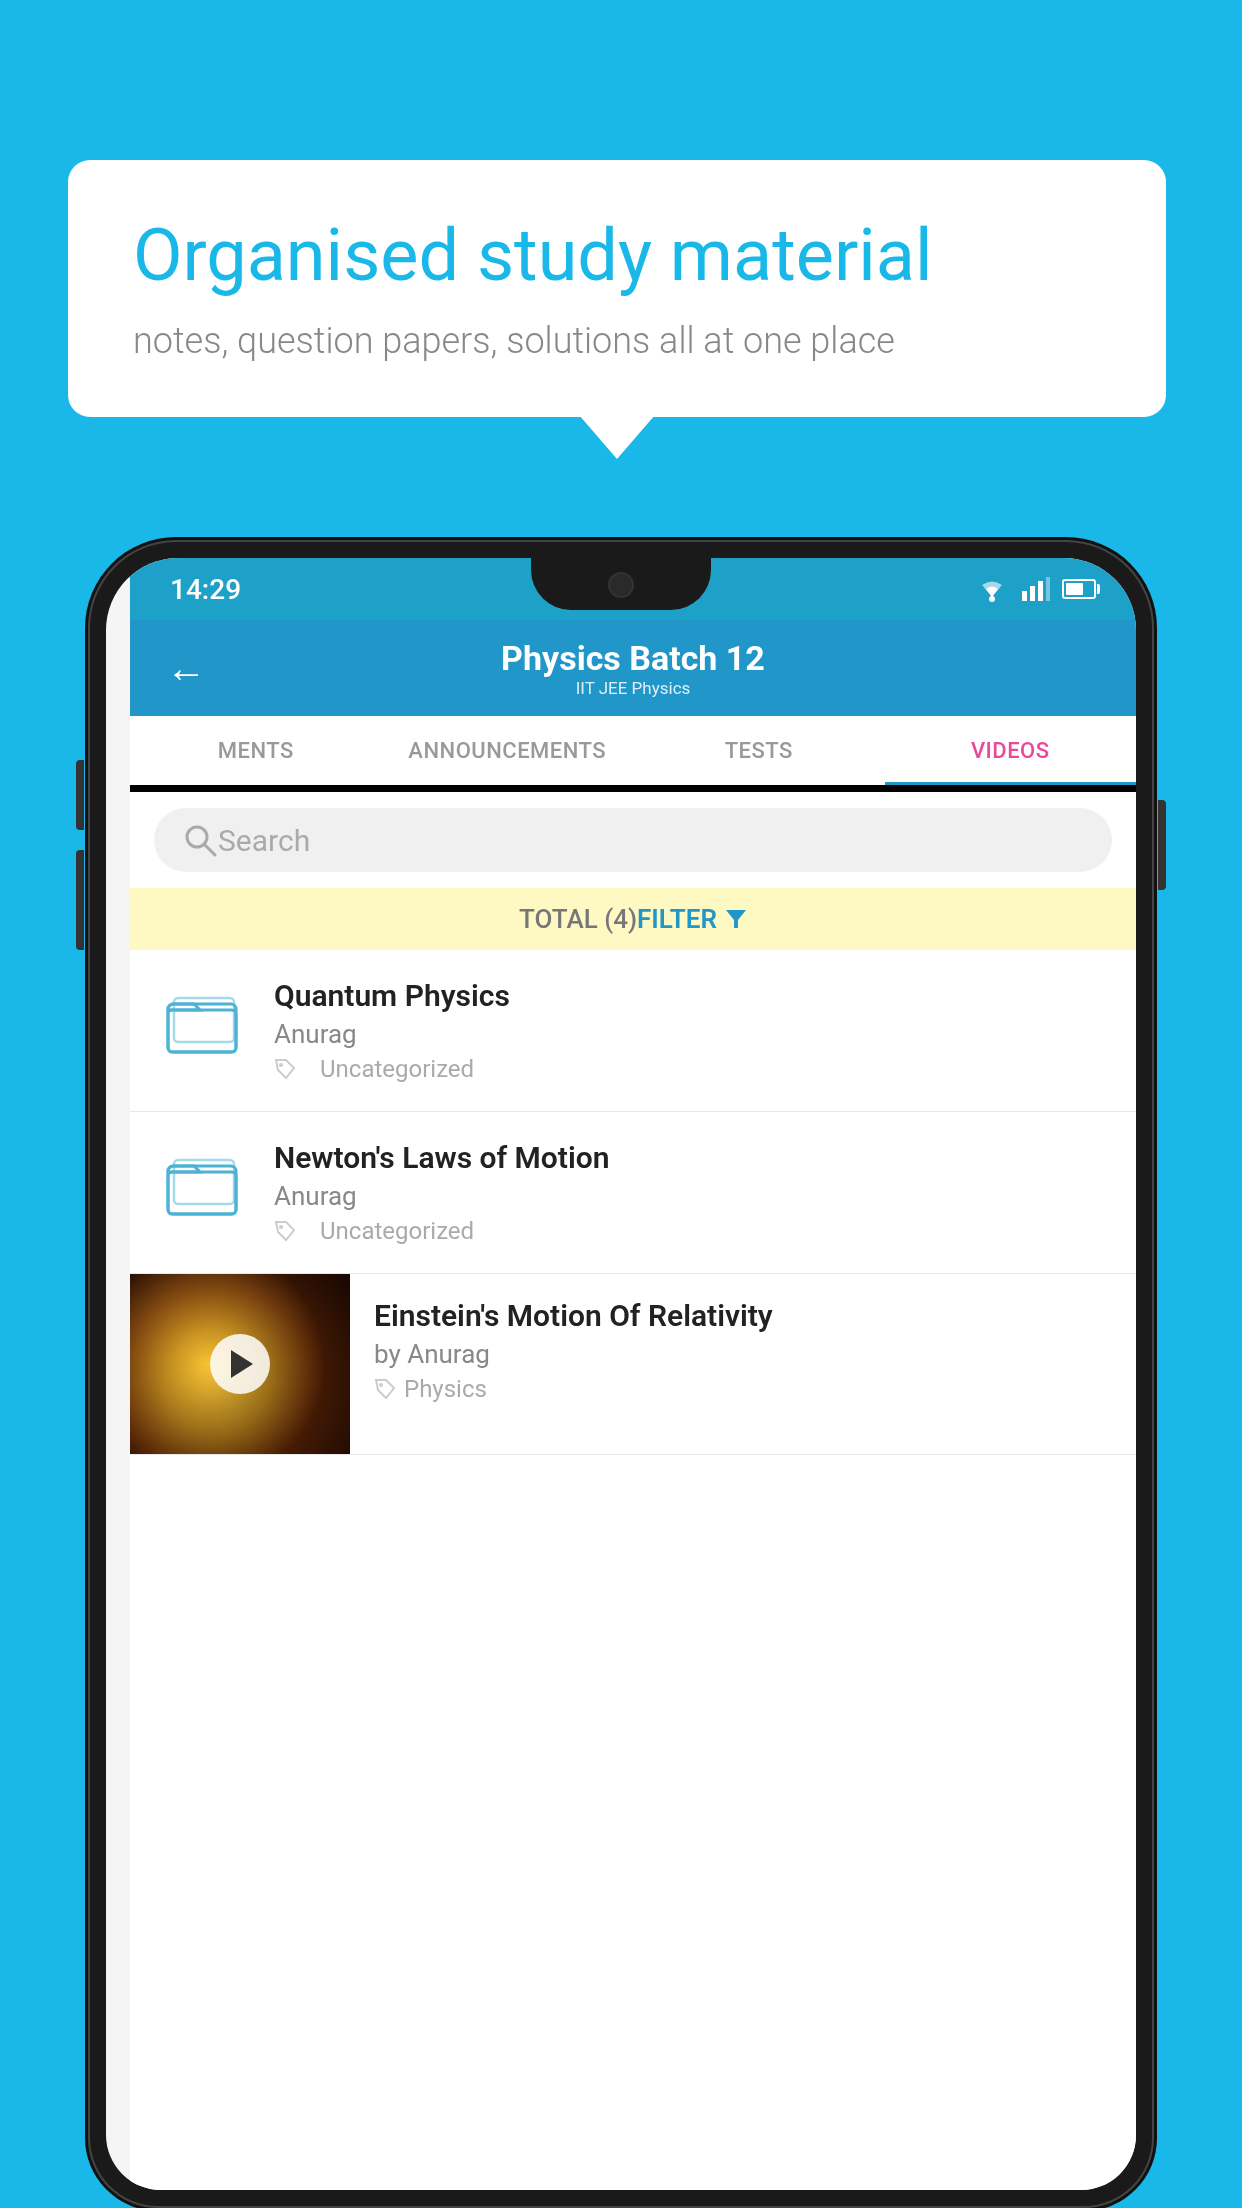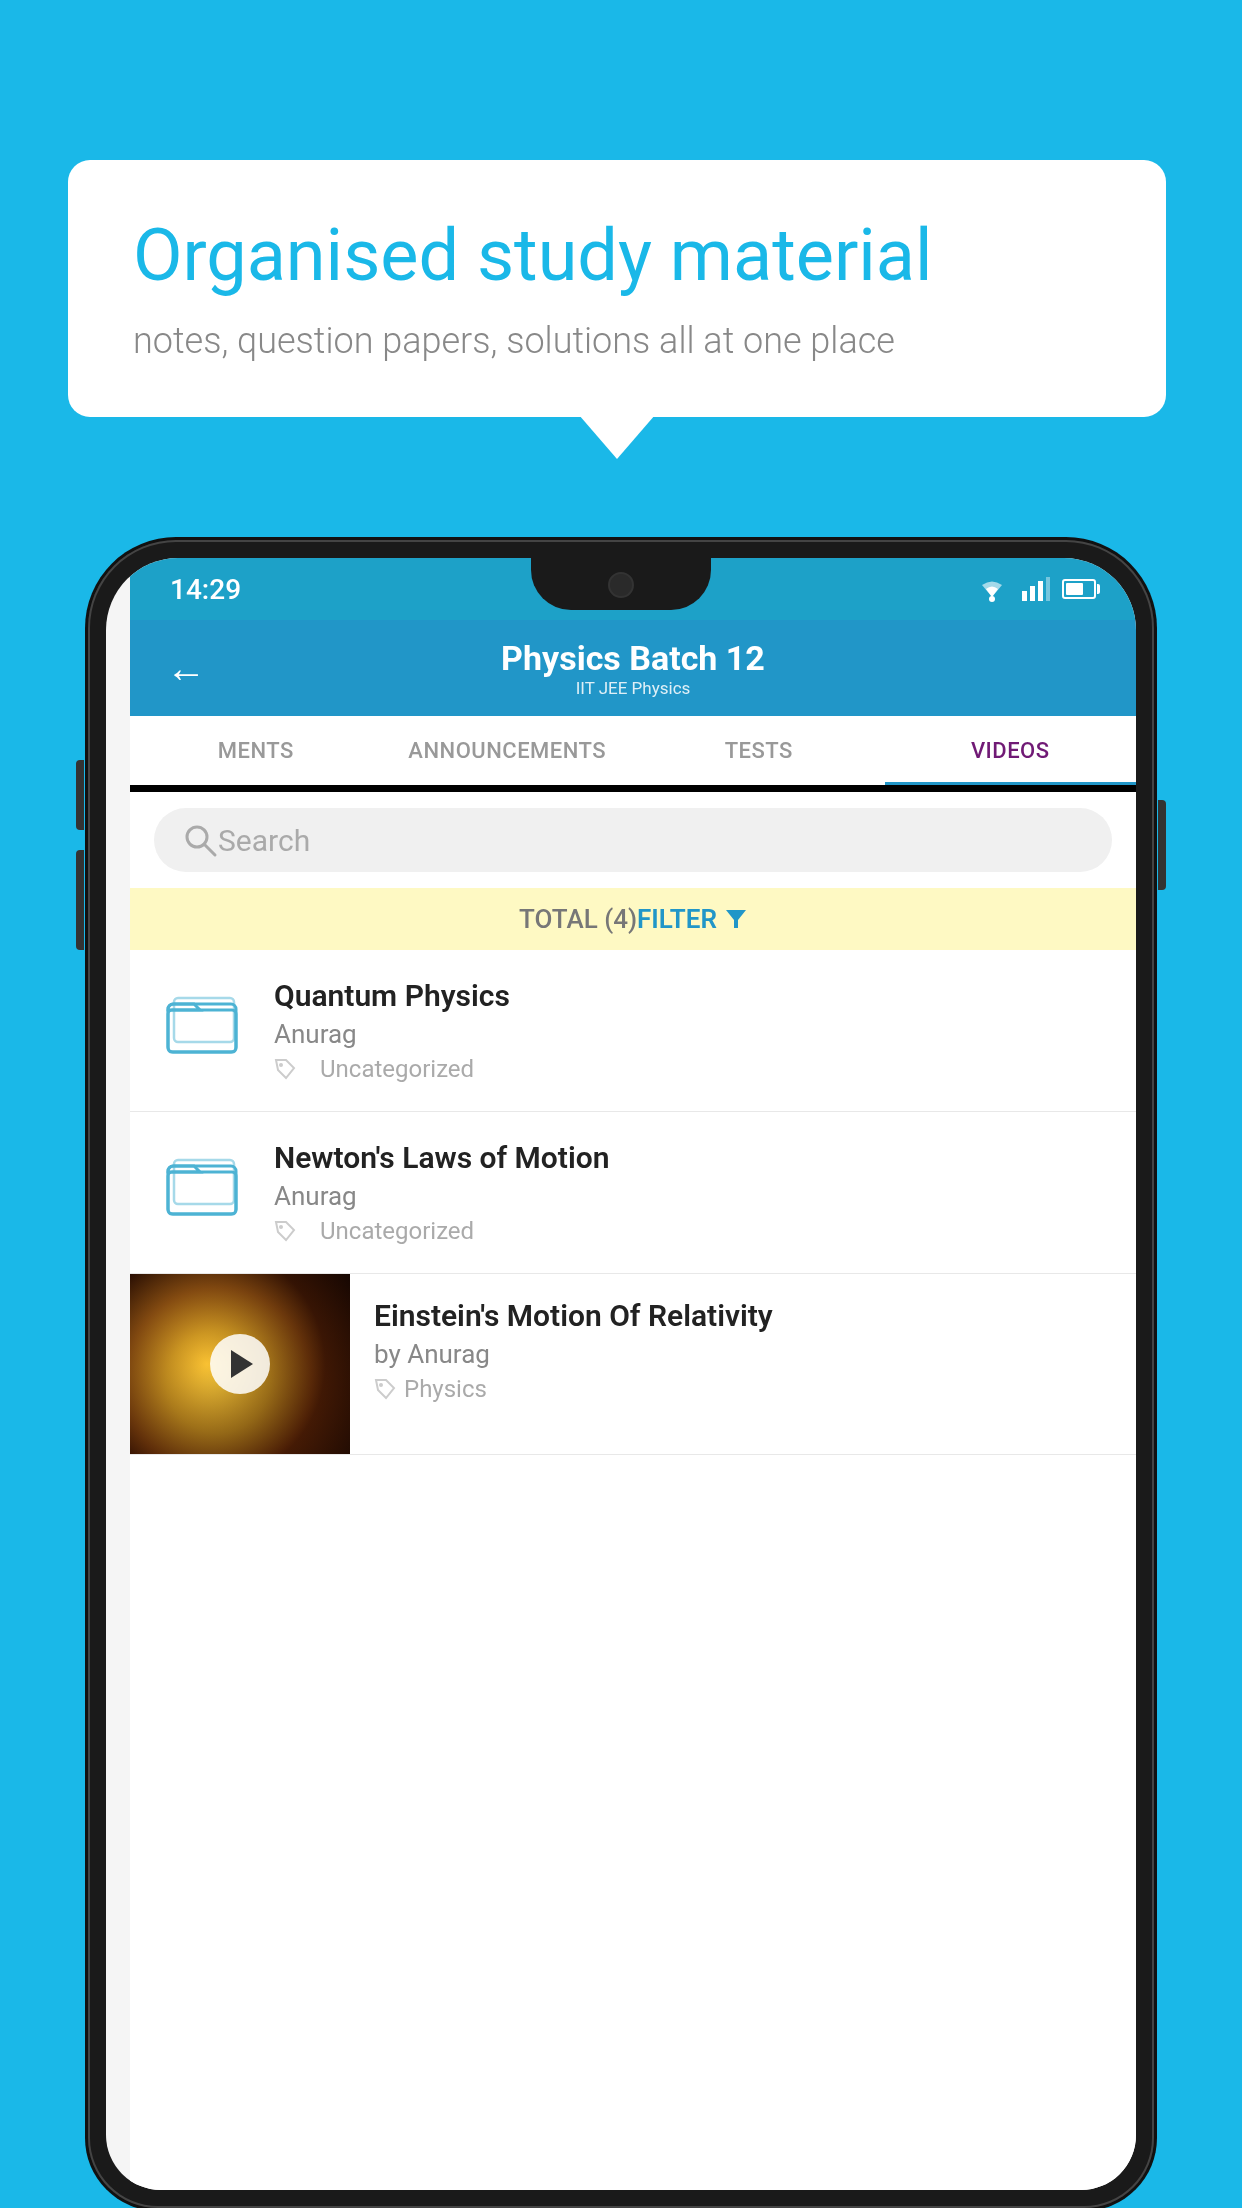--- a/index.html
+++ b/index.html
@@ -223,21 +223,21 @@
       padding: 22px 4px;
       font-size: 22px;
       color: #999;
       font-weight: 500;
       letter-spacing: 0.5px;
       text-transform: uppercase;
       position: relative;
       cursor: pointer;
     }
     .tab-item.active {
-      color: #701a75;
+      color: #ec4899;
     }
     .tab-item.active::after {
       content: '';
       position: absolute;
       bottom: 0;
       left: 0;
       right: 0;
       height: 3px;
       background: #2196c8;
     }

